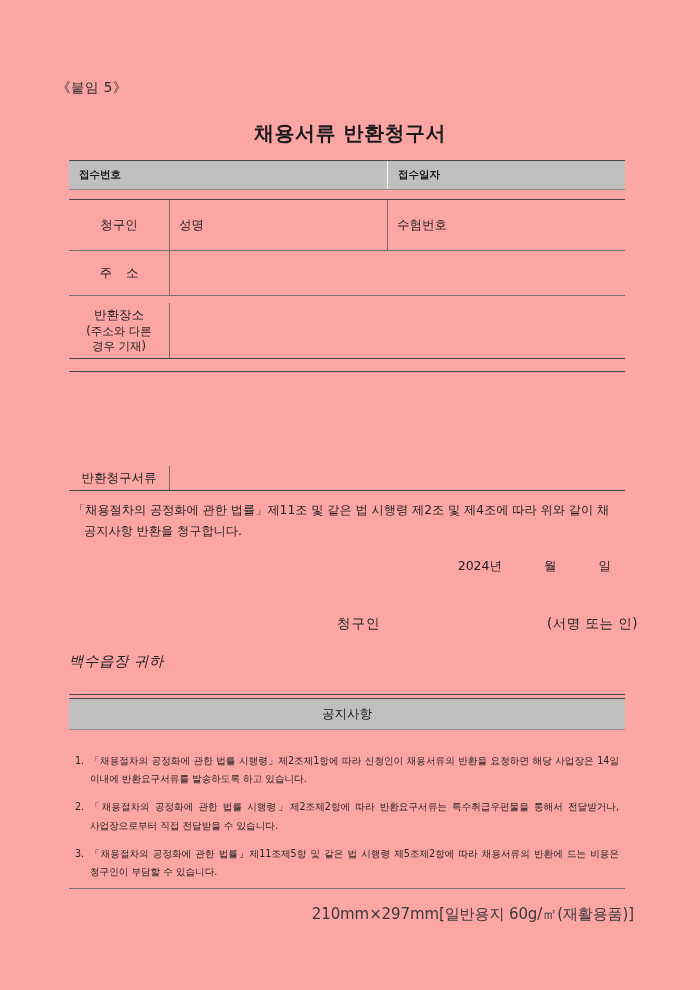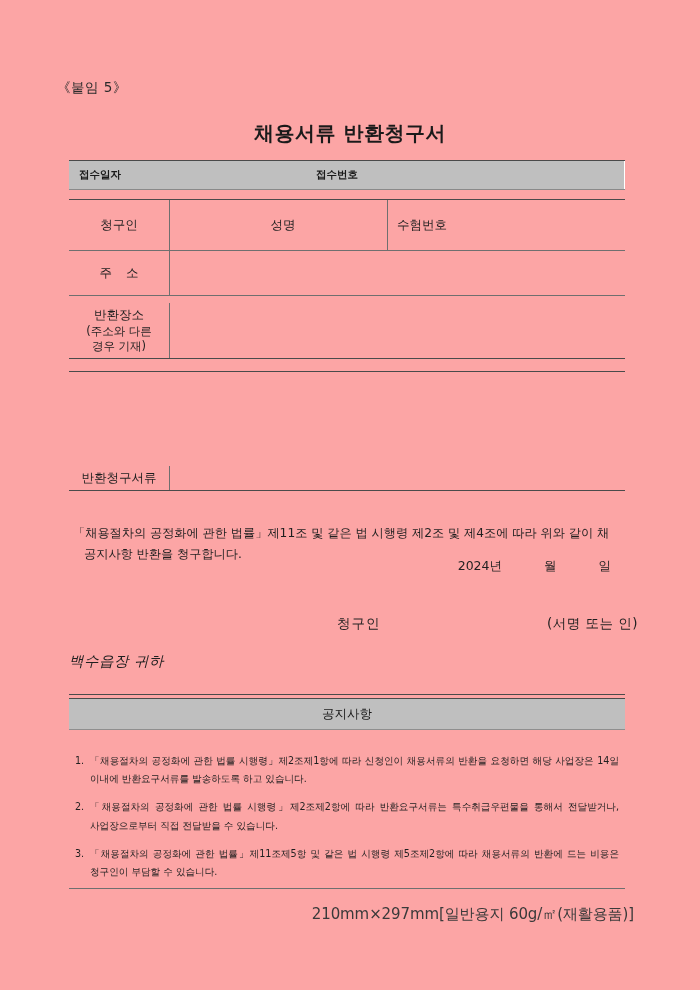--- a/index.html
+++ b/index.html
@@ -117,21 +117,20 @@
     font-size: 12.5px;
     padding-left: 9px;
     color: #1f1f1f;
     box-sizing: border-box;
   }
   .val.split-left {
     width: 218px;
     min-width: 218px;
     flex: none;
     border-right: 1px solid #6f6f6f;
-    justify-content: center;
   }
 
   .r-applicant { height: 50px; }
   .r-address   { height: 44px; gap: 48px; }
   .r-place     { height: 62px; }
 
   .gap-block { height: 12px; }
 
   .docs-tbl {
     border-top: 1.6px solid #4a4a4a;
@@ -143,21 +142,20 @@
   .statute {
     position: absolute;
     left: 73px;
     top: 500px;
     width: 551px;
     font-size: 12.2px;
     line-height: 1.75;
     color: #1f1f1f;
     text-align: justify;
     word-break: keep-all;
-    margin-top: 23px;
   }
   .statute .ind { display:block; padding-left: 11px; }
 
   
   .date-line {
     position: absolute;
     top: 558px;
     left: 0;
     width: 700px;
     padding-right: 89px;
@@ -271,25 +269,25 @@
 
 <div class="page">
 
   <div class="attach-tag">《붙임 5》</div>
 
   <div class="doc-title">채용서류 반환청구서</div>
 
   <div class="form-area">
 
     <div class="receipt-band">
+      <div class="receipt-cell left">
+        <span>접수번호</span>
+      </div>
       <div class="receipt-cell right">
         <span>접수일자</span>
-      </div>
-      <div class="receipt-cell left">
-        <span>접수번호</span>
       </div>
     </div>
 
     <div class="band-gap"></div>
 
     <div class="tbl">
 
       <div class="row r-applicant">
         <div class="lbl">청구인</div>
         <div class="val split-left">

